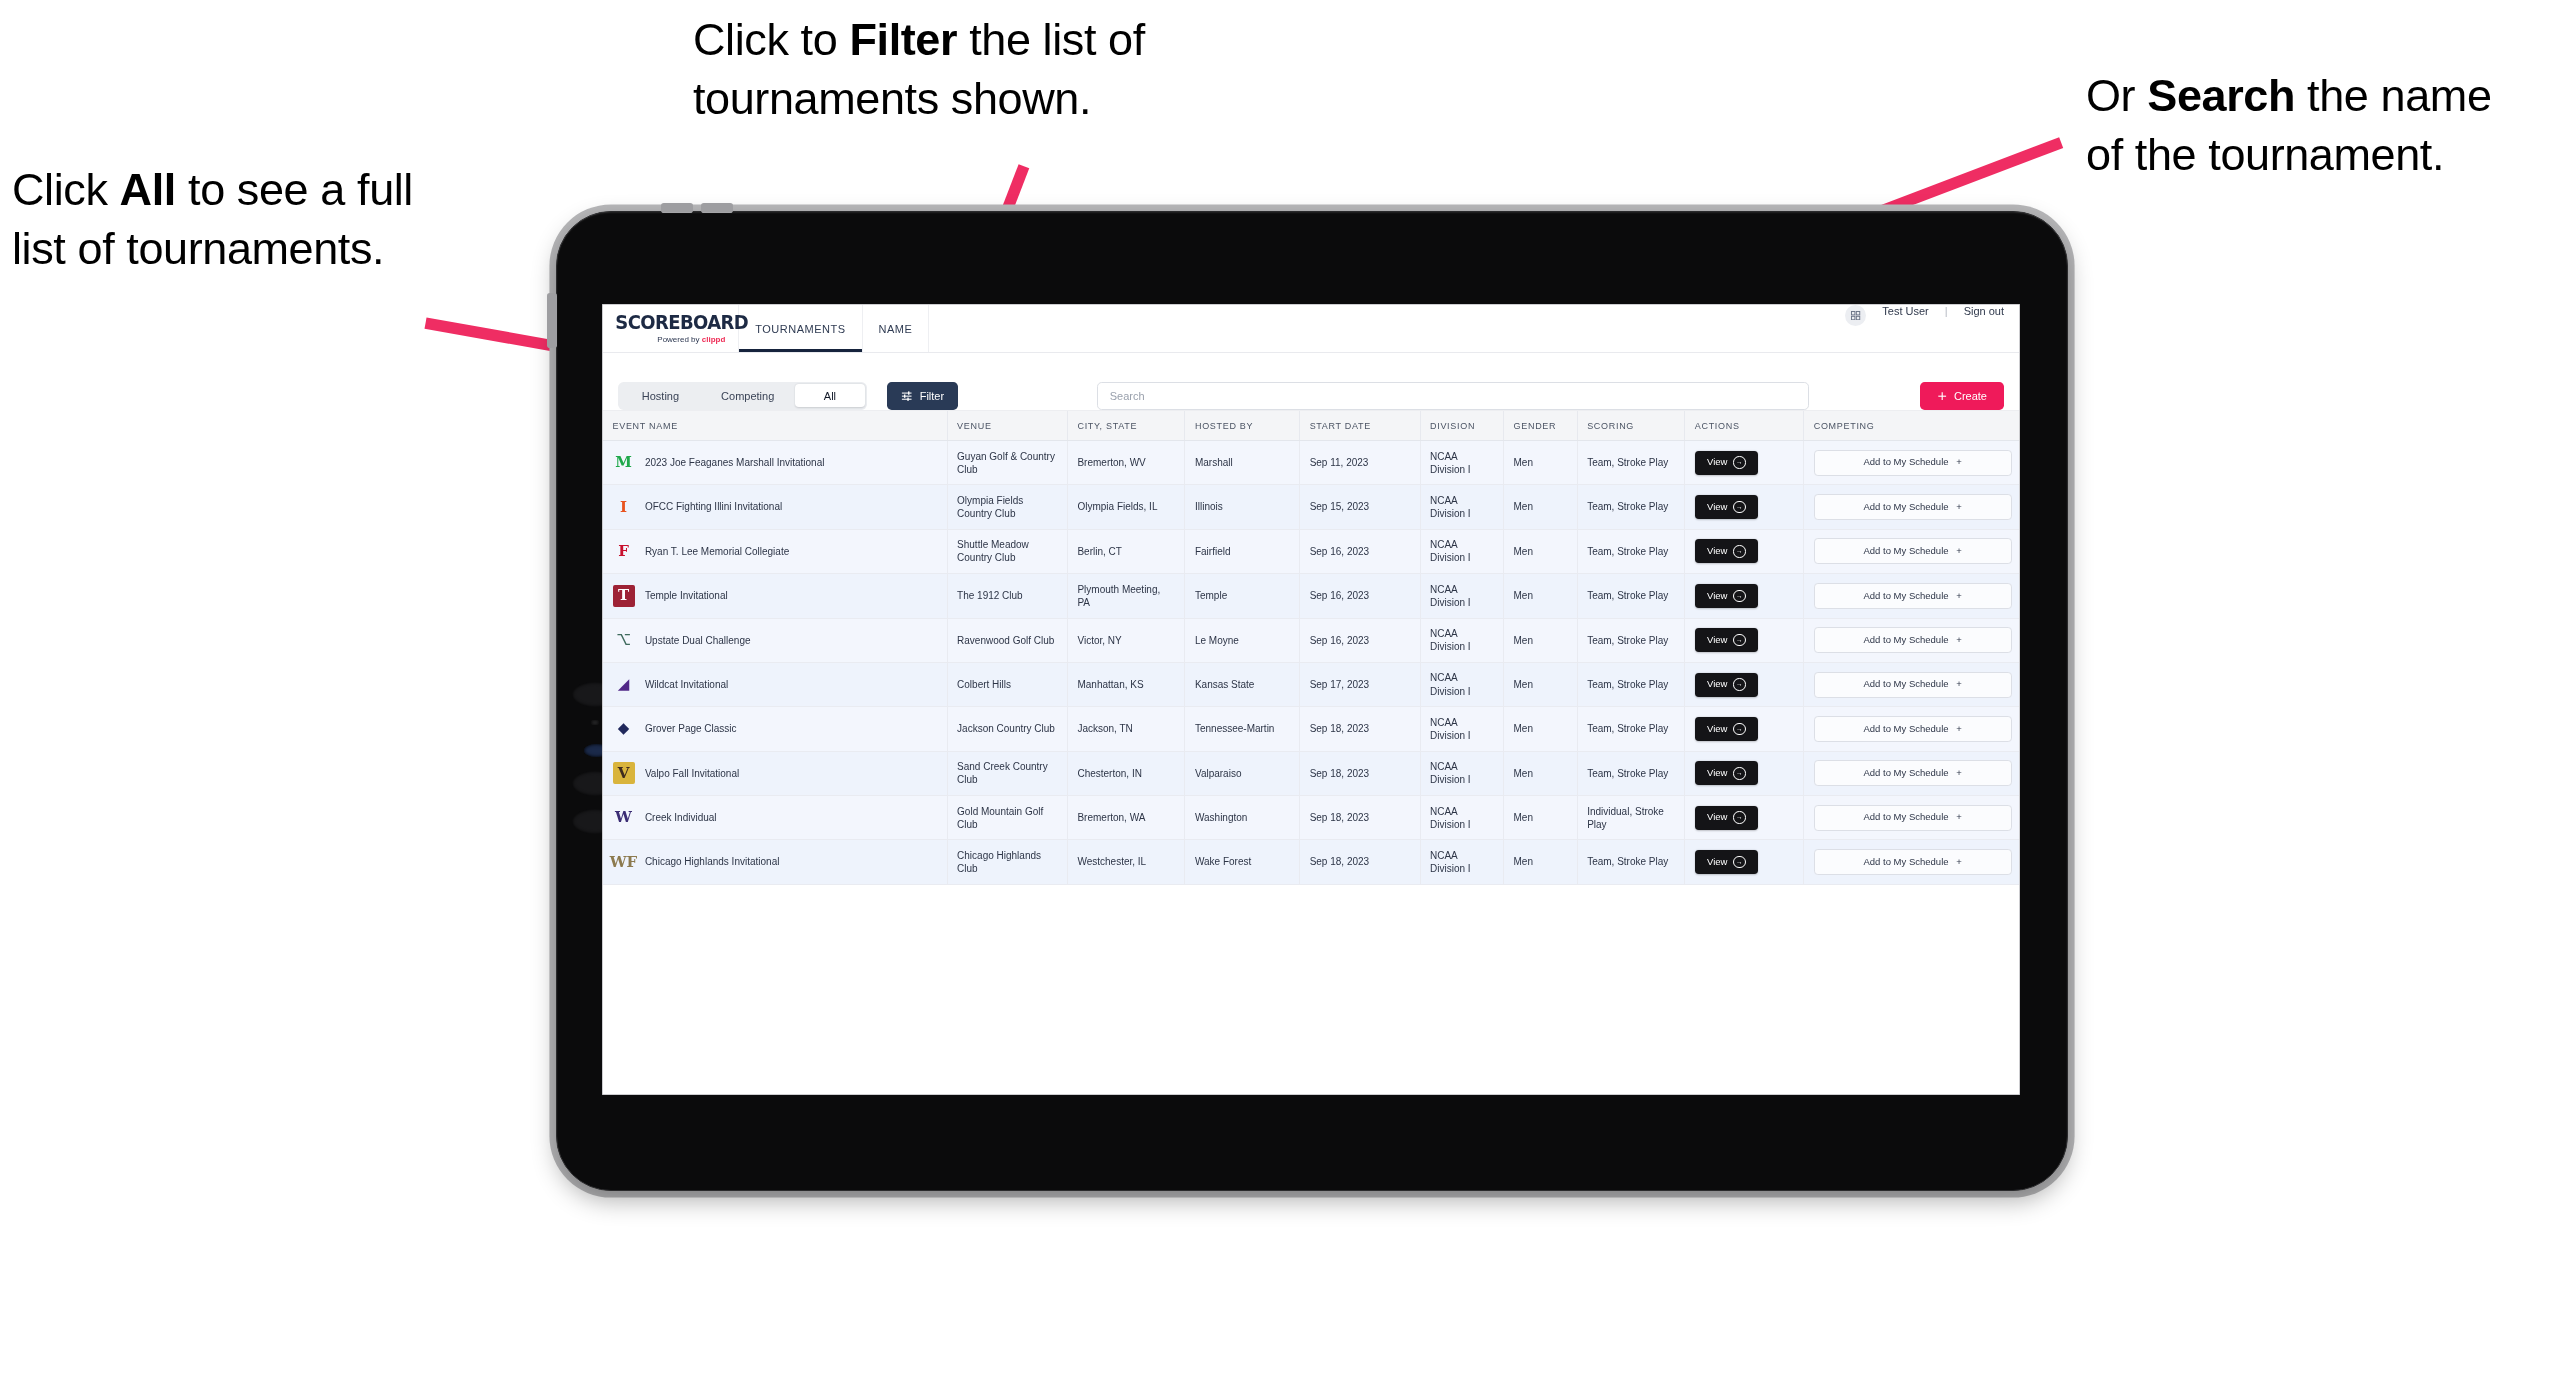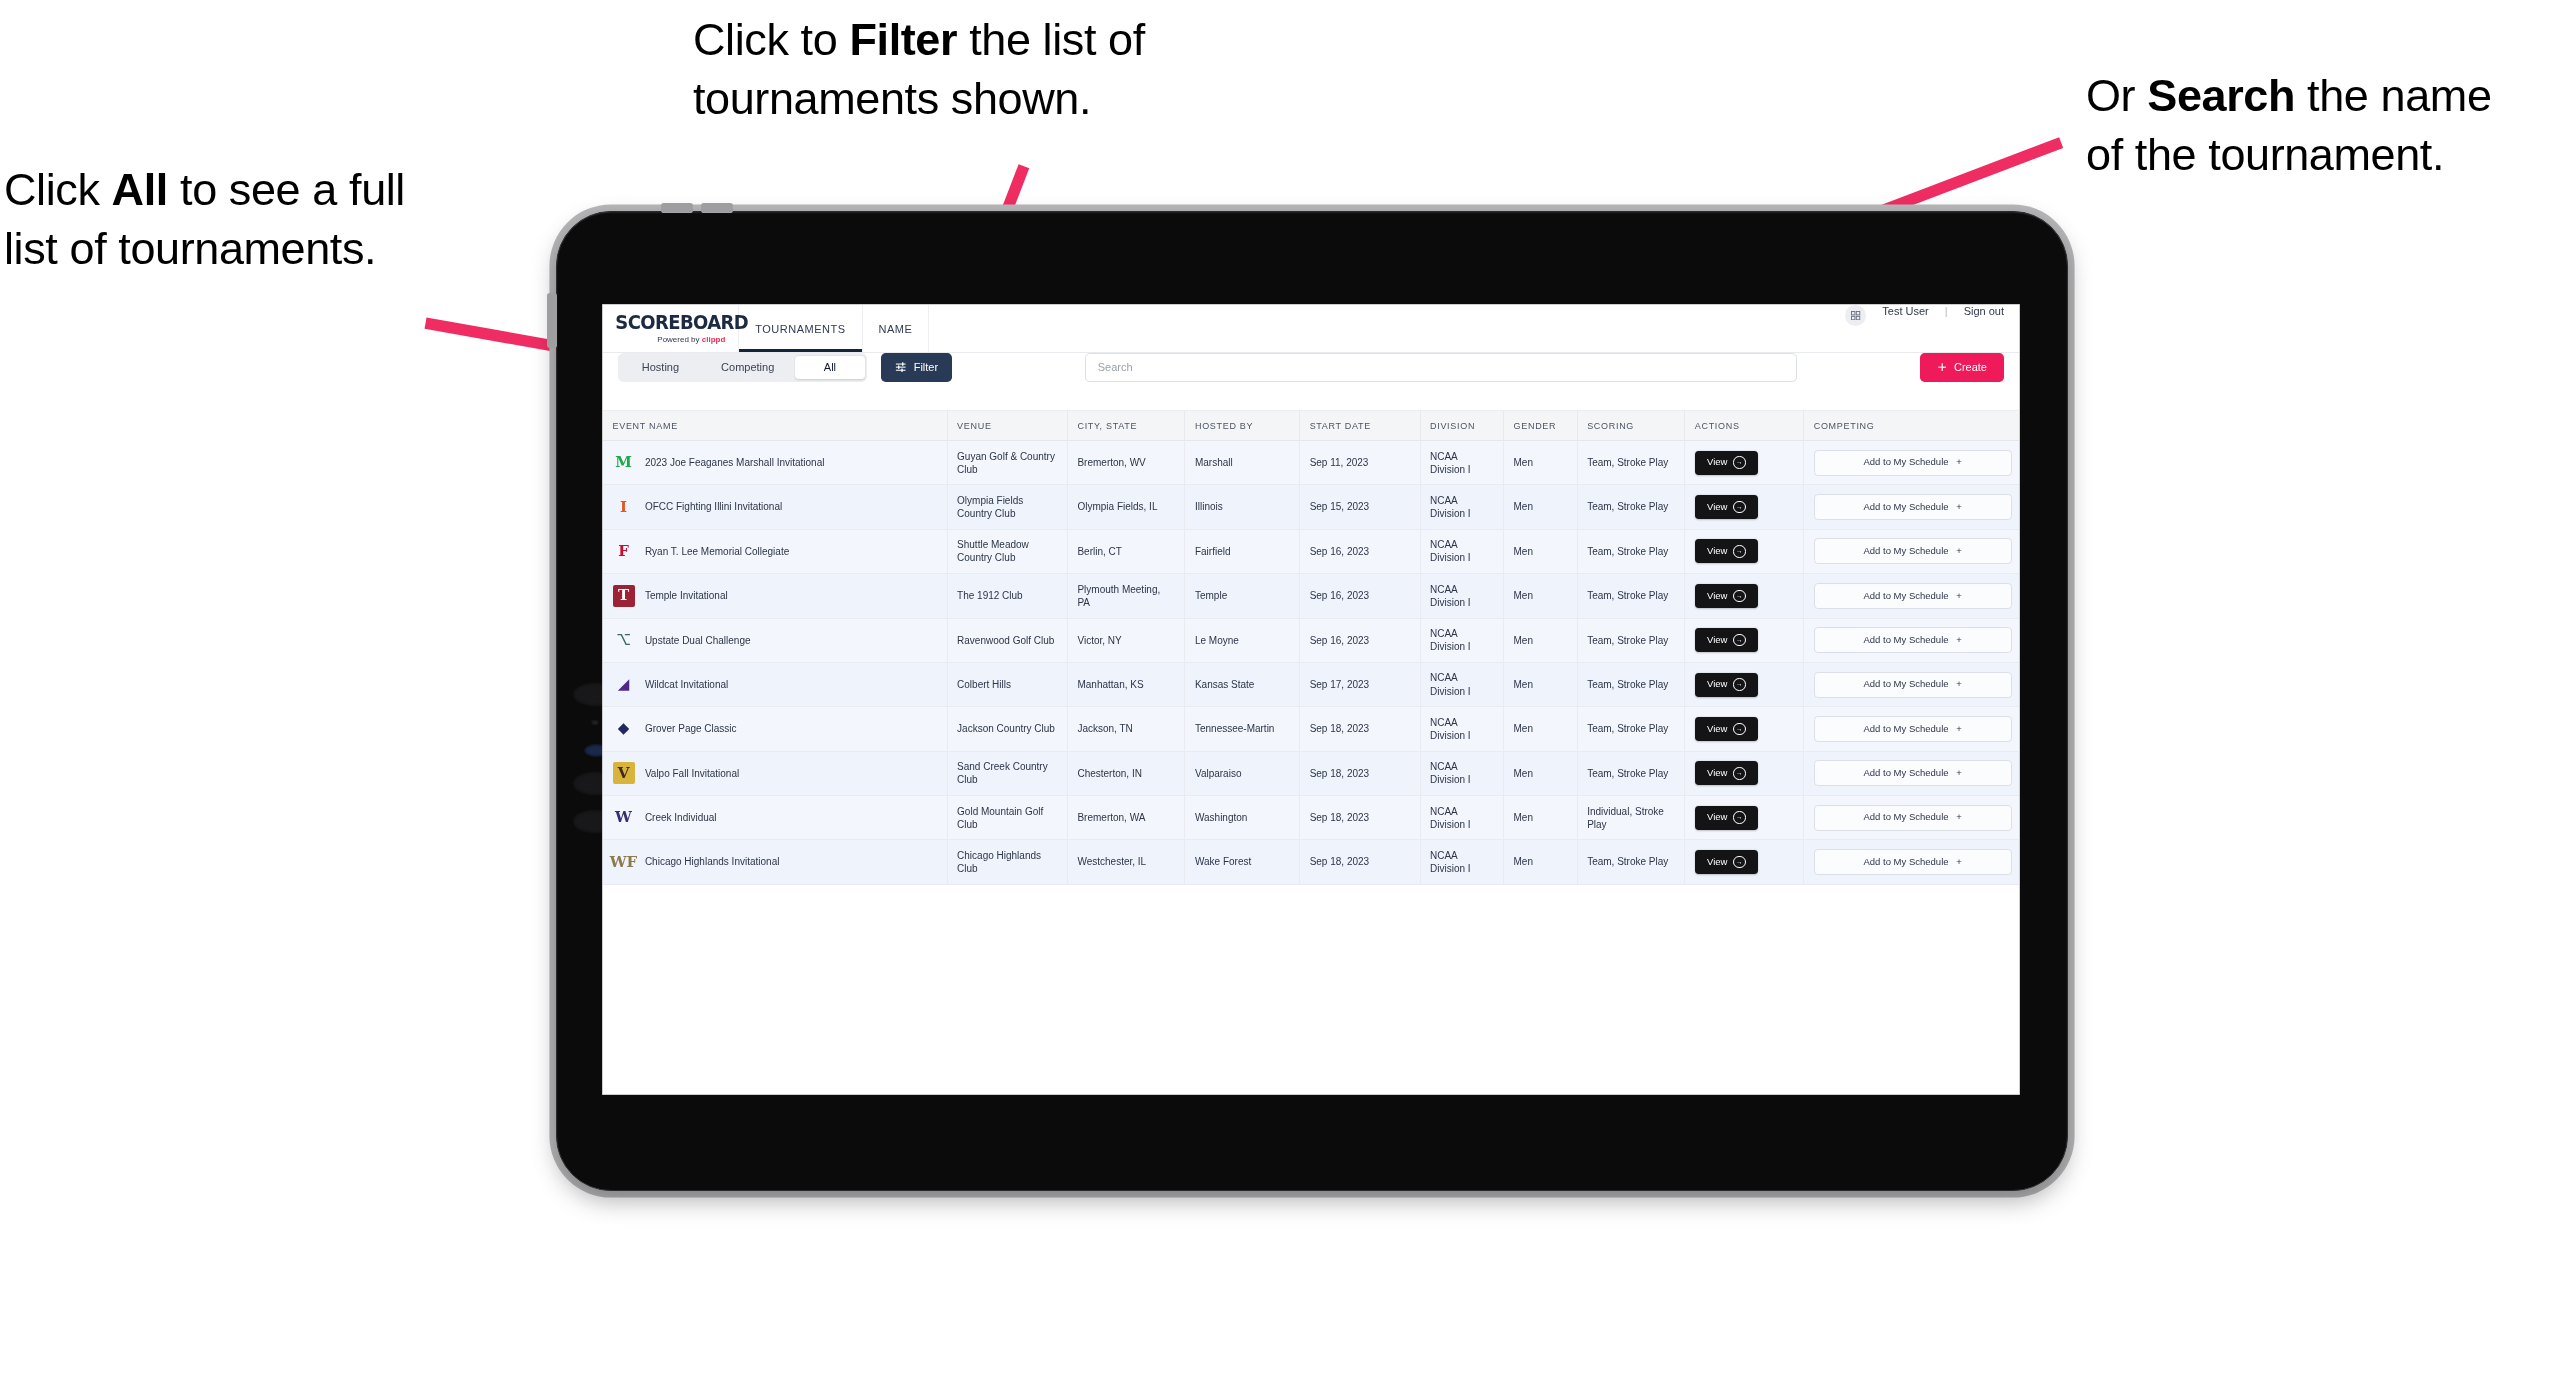--- a/index.html
+++ b/index.html
@@ -14,21 +14,21 @@
   
   .anno{
     position:absolute;
     color:#000;
     font-size:45px;
     line-height:1.32;
     letter-spacing:-0.4px;
     font-weight:400;
   }
   .anno b{font-weight:700;}
-  #anno-all{left:4px;top:160px;width:446px;}
+  #anno-all{left:12px;top:160px;width:446px;}
   #anno-filter{left:693px;top:9.5px;width:665px;}
   #anno-search{left:2086px;top:66px;width:427px;}
 
   .arrow-layer{position:absolute;left:0;top:0;width:2576px;height:1386px;pointer-events:none;}
 
   
   #tablet{
     position:absolute;
     left:556px;top:211px;
     width:1510px;height:978px;
@@ -119,25 +119,25 @@
     width:21px;height:21px;border-radius:50%;background:#eceef2;
     display:flex;align-items:center;justify-content:center;
     color:#6c7587;font-size:9.5px;
   }
   #user-name,#signout{font-size:11px;color:#30394c;}
   #user-divider{font-size:11px;color:#b4b8c2;}
 
   
   #controls{
     height:57px;
-    display:flex;align-items:flex-start;
+    display:flex;align-items:flex-end;
     padding:0 15px;
     background:#fff;
     border-bottom:0.9px solid #edeef1;
-    gap:0;
+    gap:6px;
   }
   #segmented{
     display:flex;align-items:center;
     background:#eceef1;
     border-radius:5.7px;
     height:28.5px;
     padding:2.8px;
     box-sizing:border-box;
   }
   .seg-item{

